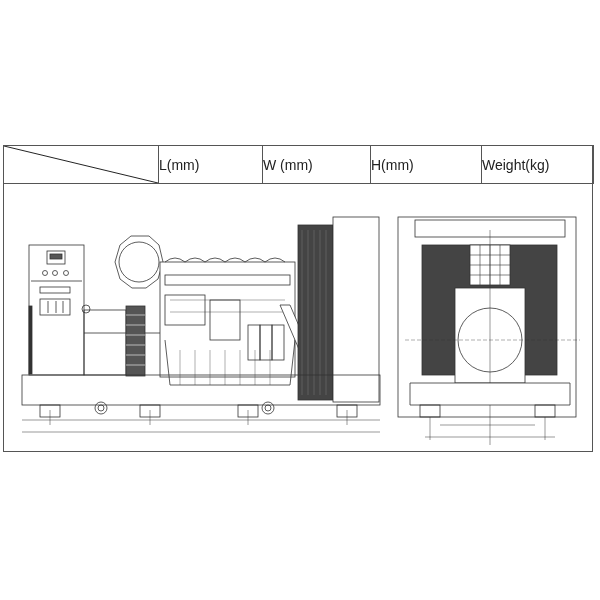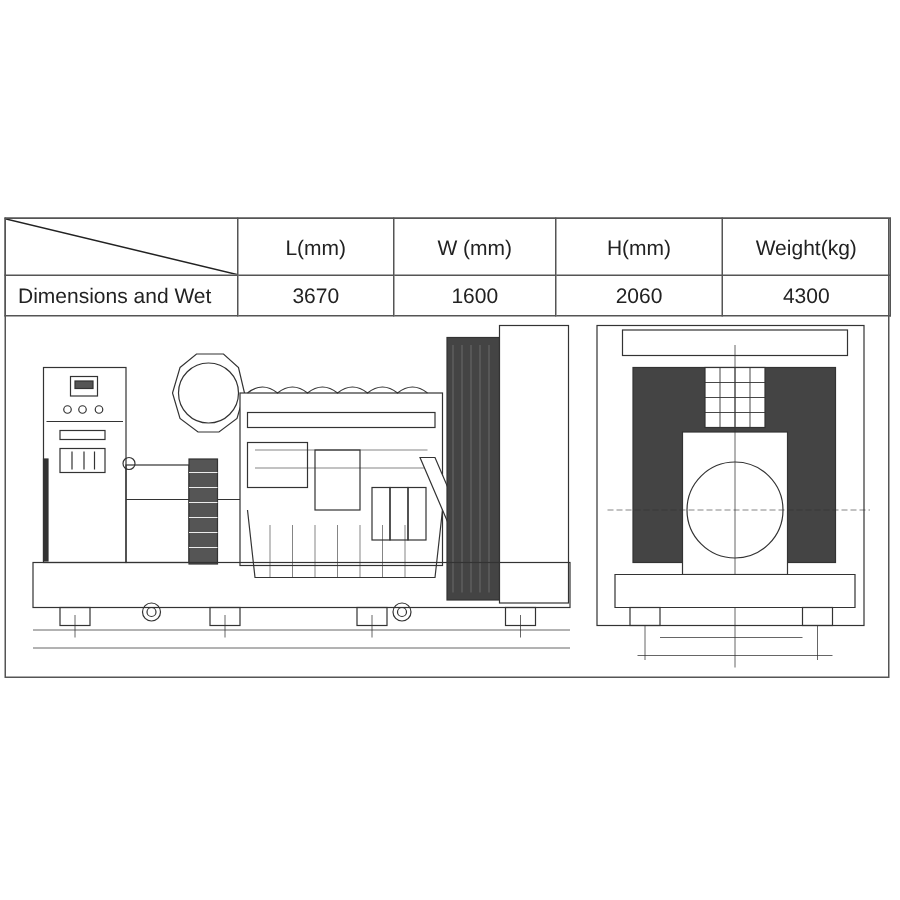--- a/index.html
+++ b/index.html
@@ -1,19 +1,19 @@
 <!DOCTYPE html>
 <html><head>
 <meta charset="utf-8">
 <style>
   html, body { margin:0; padding:0; background:#ffffff; }
   body { width:600px; height:600px; position:relative; overflow:hidden; font-family:"Liberation Sans", sans-serif; }
   .frame { position:absolute; left:3px; top:145px; width:590px; height:307px; border:1.5px solid #555; box-sizing:border-box; }
   table.spec { position:absolute; left:3px; top:145px; width:590px; border-collapse:collapse; table-layout:fixed; }
-  table.spec td { border:1.2px solid #555; text-align:center; font-size:14px; color:#222; padding:0; }
+  table.spec td { border:1.2px solid #555; text-align:left; font-size:14px; color:#222; padding:0; }
   table.spec tr.hdr td { height:37px; }
   table.spec tr.row td { height:26px; }
   table.spec td.first { text-align:left; padding-left:8px; }
   .diag { position:absolute; left:0; top:0; width:100%; height:100%; }
   .cornercell { position:relative; }
   svg.drawing { position:absolute; left:0; top:0; }
 </style>
 </head>
 <body>
 
@@ -31,27 +31,20 @@
       <tr class="hdr">
     <td class="cornercell">
       <svg class="diag" viewBox="0 0 155 37" preserveAspectRatio="none">
         <line x1="0" y1="0" x2="155" y2="37" stroke="#222" stroke-width="1"></line>
       </svg>
     </td>
     <td>L(mm)</td>
     <td>W (mm)</td>
     <td>H(mm)</td>
     <td>Weight(kg)</td>
-  </tr>
-  <tr class="row">
-    <td class="first">Dimensions and Wet</td>
-    <td>3670</td>
-    <td>1600</td>
-    <td>2060</td>
-    <td>4300</td>
   </tr>
 </tbody>
   </table>
 
 <svg class="drawing" width="600" height="600" viewBox="0 0 600 600">
   <g stroke="#333" fill="none" stroke-width="0.8">
 
     <g>
 
       <rect x="29" y="245" width="55" height="130" fill="#fff"></rect>

